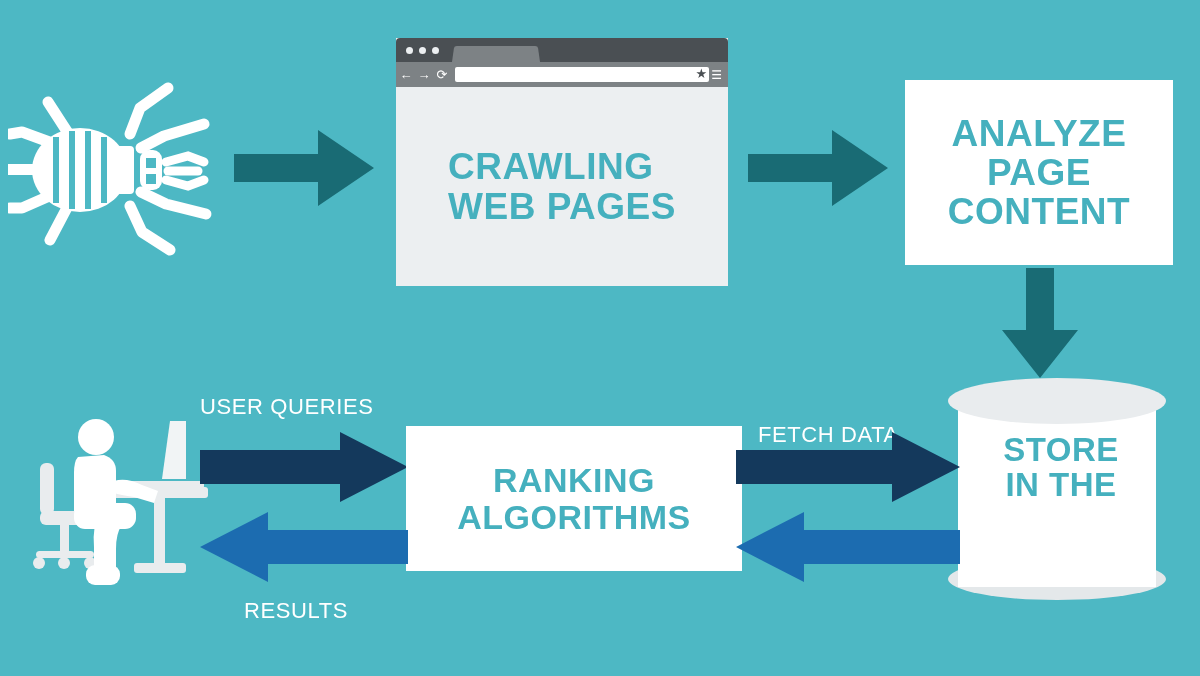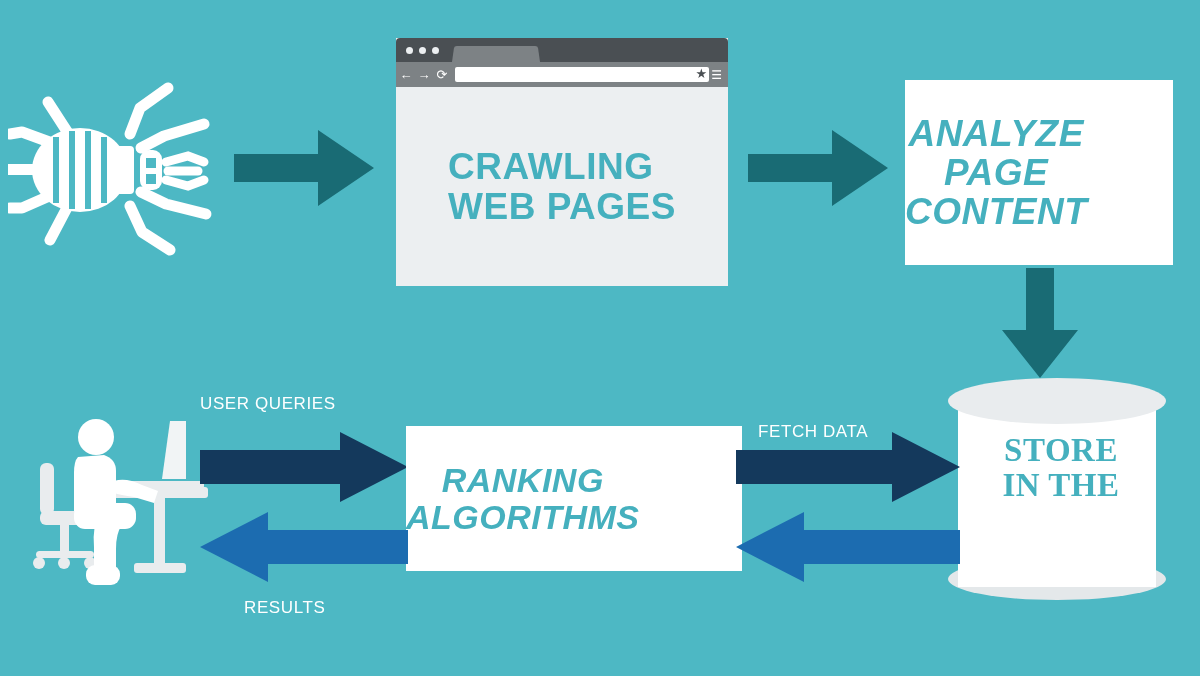--- a/index.html
+++ b/index.html
@@ -18,23 +18,22 @@
     height: 676px;
     background: #4db8c4;
   }
   .abs { position: absolute; }
 
   
   .card {
     background: #ffffff;
     display: flex;
     align-items: center;
-    justify-content: flex-start;
+    justify-content: center;
     text-align: center;
-    font-style: italic;
   }
   .card-text {
     color: #45b0be;
     font-weight: bold;
     letter-spacing: 0.5px;
     line-height: 1.06;
     text-transform: uppercase;
   }
 
   
@@ -137,34 +136,33 @@
   #db-top {
     position: absolute; left: 0px; top: 0px;
     width: 218px; height: 46px;
     background: #e9ecee;
     border-radius: 50%;
   }
   #db-label {
     position: absolute; left: 10px; top: 55px;
     width: 206px;
     text-align: center;
-    font-family: Liberation Serif, serif;
   }
   #db-label .card-text { font-size: 33px; display: block; }
 
   
   .arrow-right, .arrow-left {
     position: absolute;
   }
 
   
   .flow-label {
     position: absolute;
     color: #ffffff;
-    font-size: 17px;
+    font-size: 22px;
     font-weight: normal;
     letter-spacing: 0.6px;
     white-space: nowrap;
     text-transform: uppercase;
   }
 
   
   #spider-icon { left: 8px; top: 62px; width: 220px; height: 220px; }
 
   

